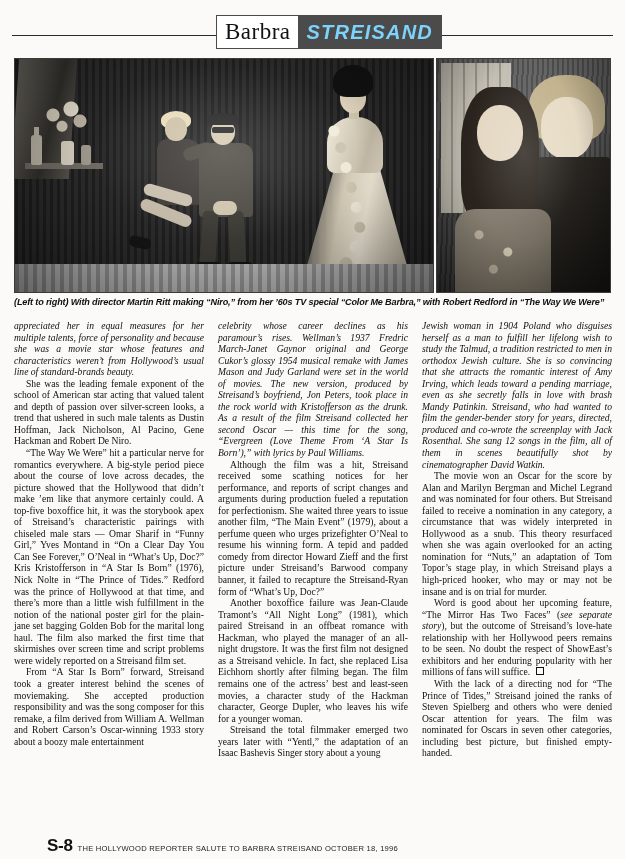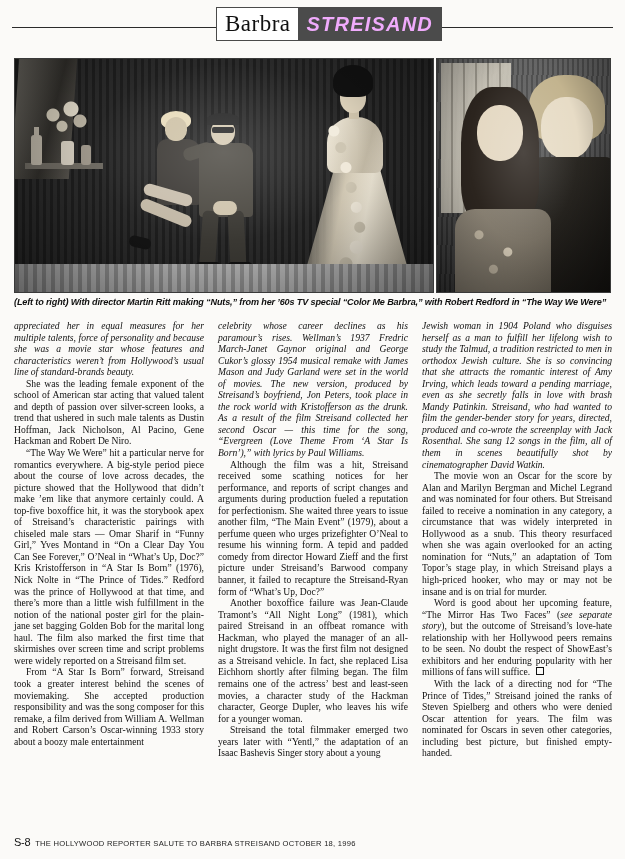--- a/index.html
+++ b/index.html
@@ -12,21 +12,21 @@
     height: 859px;
     position: relative;
     font-family: "Liberation Serif", serif;
     background: #fbfaf8;
     overflow: hidden;
   }
 
   
   .masthead {
     position: absolute;
-    top: 0; left: 0;
+    top: 8px; left: 0;
     width: 625px;
     height: 50px;
   }
   .rule-left, .rule-right {
     position: absolute;
     top: 27px;
     height: 1px;
     background: #2b2b2b;
   }
   .rule-left  { left: 12px;  width: 205px; }
@@ -47,21 +47,21 @@
     color: #111111;
     font-family: "Liberation Serif", serif;
     font-size: 23px;
     line-height: 32px;
     padding: 0 7px 0 8px;
     letter-spacing: 0.5px;
     white-space: nowrap;
   }
   .logo-streisand {
     background: #4b4b4b;
-    color: #f0abfc;
+    color: #7dd3fc;
     font-family: "Liberation Sans", sans-serif;
     font-weight: bold;
     font-size: 20px;
     line-height: 32px;
     padding: 0 8px 0 9px;
     letter-spacing: 1.2px;
     white-space: nowrap;
     font-style: italic;
     transform: skewX(0deg);
   }
@@ -278,24 +278,25 @@
     position: absolute;
     left: 14px;
     top: 836px;
     width: 598px;
     display: flex;
     align-items: baseline;
     gap: 5px;
   }
   .footer-page {
     font-family: "Liberation Sans", sans-serif;
-    font-weight: normal;
-    font-size: 11px;
+    font-weight: bold;
+    font-size: 17px;
     color: #111;
     letter-spacing: -0.3px;
+    margin-left: 33px;
   }
   .footer-text {
     font-family: "Liberation Sans", sans-serif;
     font-size: 7.6px;
     color: #1c1c1c;
     letter-spacing: 0.25px;
     text-align: center;
   }
 </style>
 </head>
@@ -357,21 +358,21 @@
     <div class="fig r-him-hair"></div>
     <div class="fig r-him-face"></div>
     <div class="fig r-him-body"></div>
     <div class="fig r-her-hair"></div>
     <div class="fig r-her-face"></div>
     <div class="fig r-her-body"></div>
     <div class="vgn"></div>
   </div>
 </div>
 
-<div class="caption">(Left to right) With director Martin Ritt making “Nuts,” from her ’60s TV special “Color Me Barbra,” with Robert Redford in “The Way We Were”</div>
+<div class="caption">(Left to right) With director Martin Ritt making “Niro,” from her ’60s TV special “Color Me Barbra,” with Robert Redford in “The Way We Were”</div>
 
 <div class="columns">
 
   <div class="col">
     <p class="first">appreciated her in equal measures for her multiple talents, force of personality and because she was a movie star whose features and characteristics weren’t from Hollywood’s usual line of standard-brands beauty.</p>
     <p>She was the leading female exponent of the school of American star acting that valued talent and depth of passion over silver-screen looks, a trend that ushered in such male talents as Dustin Hoffman, Jack Nicholson, Al Pacino, Gene Hackman and Robert De Niro.</p>
     <p>“The Way We Were” hit a particular nerve for romantics everywhere. A big-style period piece about the course of love across decades, the picture showed that the Hollywood that didn’t make ’em like that anymore certainly could. A top-five boxoffice hit, it was the storybook apex of Streisand’s characteristic pairings with chiseled male stars — Omar Sharif in “Funny Girl,” Yves Montand in “On a Clear Day You Can See Forever,” O’Neal in “What’s Up, Doc?” Kris Kristofferson in “A Star Is Born” (1976), Nick Nolte in “The Prince of Tides.” Redford was the prince of Hollywood at that time, and there’s more than a little wish fulfillment in the notion of the national poster girl for the plain-jane set bagging Golden Bob for the marital long haul. The film also marked the first time that skirmishes over screen time and script problems were widely reported on a Streisand film set.</p>
     <p>From “A Star Is Born” forward, Streisand took a greater interest behind the scenes of moviemaking. She accepted production responsibility and was the song composer for this remake, a film derived from William A. Wellman and Robert Carson’s Oscar-winning 1933 story about a boozy male entertainment</p>
   </div>
 

